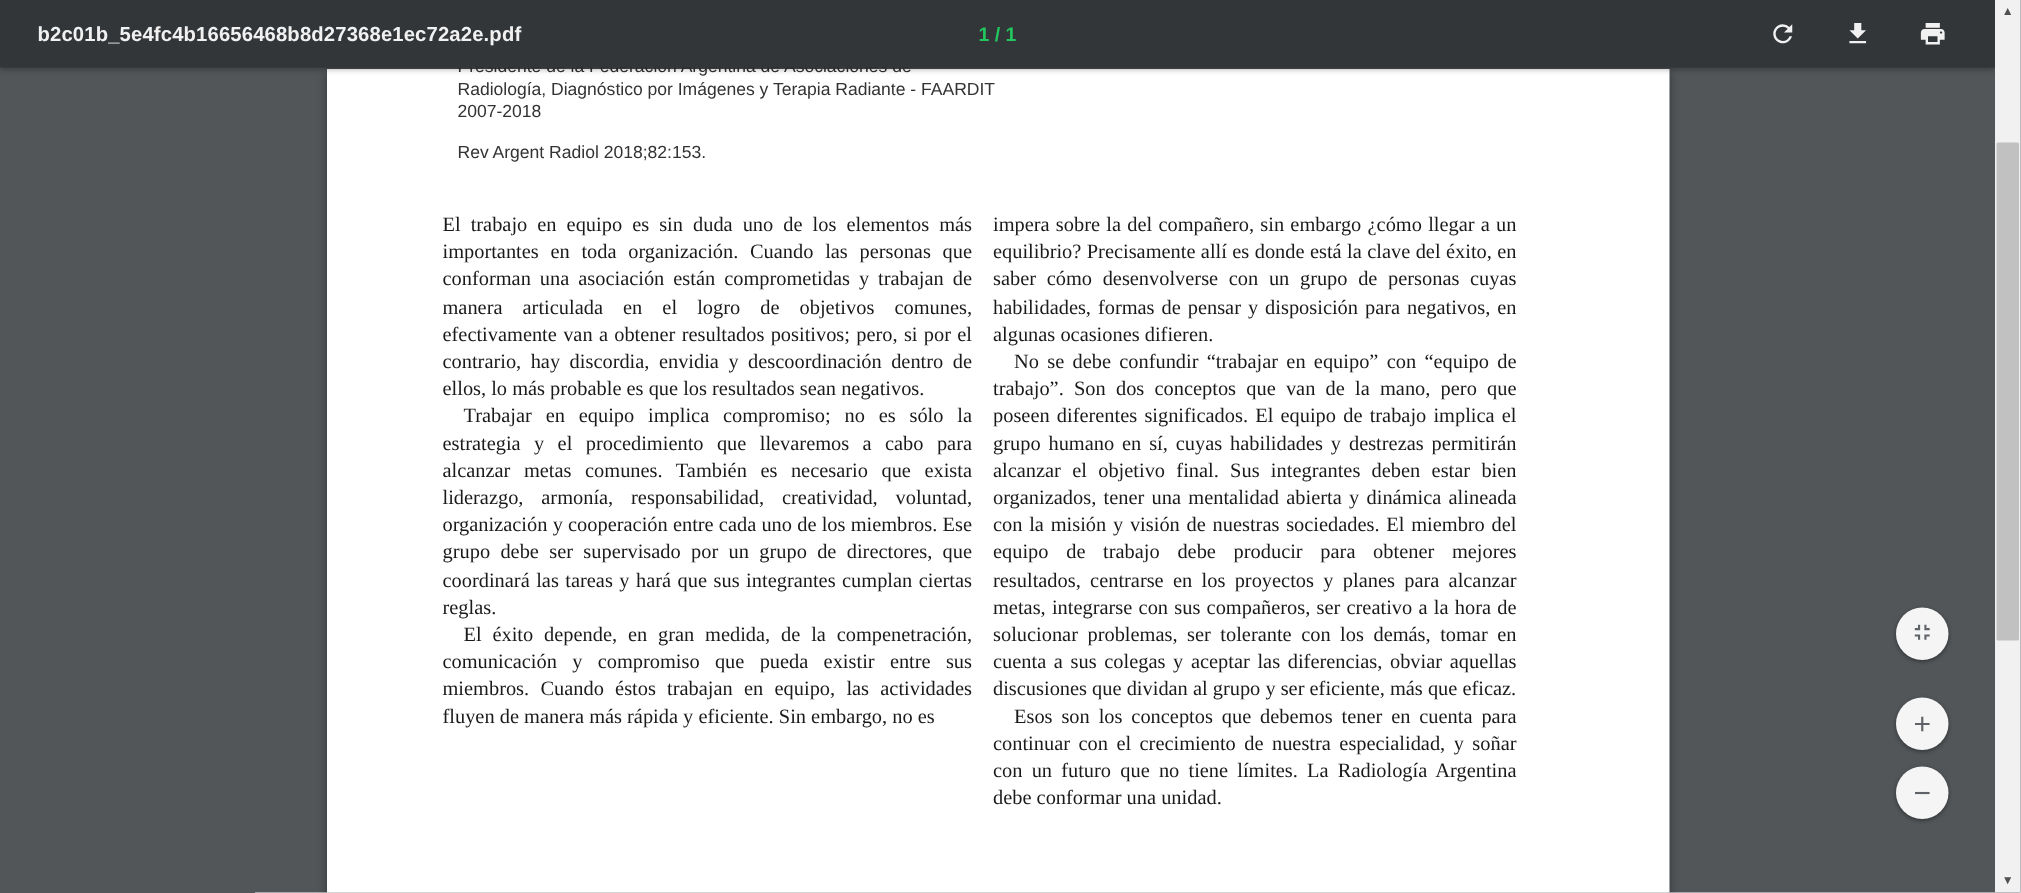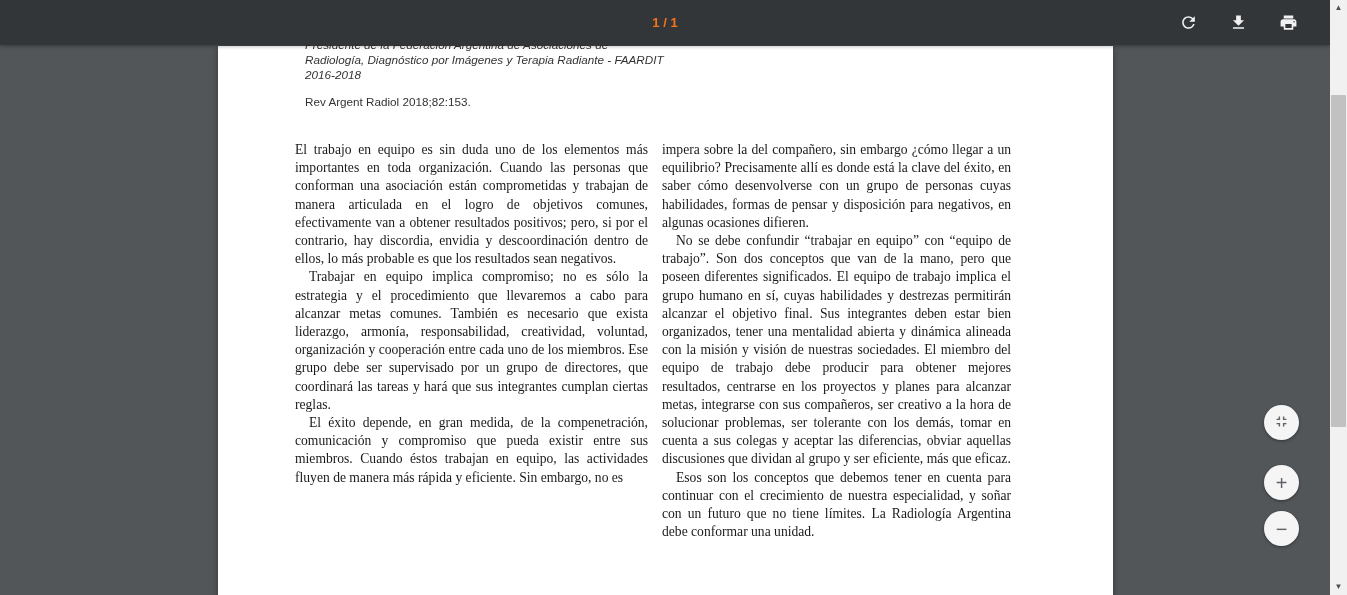--- a/index.html
+++ b/index.html
@@ -21,21 +21,21 @@
   }
   .toolbar-filename {
     position: absolute; left: 25px; top: 0; height: 45px;
     display: flex; align-items: center;
     color: #f1f1f1; font-size: 13.5px; font-weight: 600;
     letter-spacing: .1px;
   }
   .toolbar-pageinfo {
     position: absolute; left: 0; width: 100%; top: 0; height: 45px;
     display: flex; align-items: center; justify-content: center;
-    color: #f97316; font-size: 13px; font-weight: 600;
+    color: #22c55e; font-size: 13px; font-weight: 600;
     pointer-events: none;
   }
   .toolbar-actions {
     position: absolute; right: 30px; top: 0; height: 45px;
     display: flex; align-items: center; gap: 26px;
   }
   .tb-btn {
     width: 24px; height: 24px; border: none; background: transparent;
     display: flex; align-items: center; justify-content: center;
     cursor: pointer; padding: 0;
@@ -67,21 +67,20 @@
     background: #ffffff;
     box-shadow: 0 2px 6px rgba(0,0,0,.35);
     z-index: 1;
     color: #1f1f1f;
   }
   .doc-header {
     margin: -9px 0 4px 87px;
     font-family: "Liberation Sans", sans-serif;
     font-size: 11.7px; line-height: 15px; color: #333;
     width: 620px;
-    font-style: italic;
   }
   .doc-citation {
     margin: 12px 12px 0 87px;
     font-family: "Liberation Sans", sans-serif;
     font-size: 11.7px; line-height: 15px; color: #333;
   }
   .columns {
     display: flex; gap: 14px;
     margin: 32px 0 0 77px;
     width: 716px;
@@ -102,20 +101,21 @@
     color: #5f6368; z-index: 15; padding: 0;
   }
   .float-btn.fit   { top: 405px; }
   .float-btn.plus  { top: 465px; font-size: 20px; font-weight: 400; line-height: 1; }
   .float-btn.minus { top: 511px; font-size: 20px; font-weight: 400; line-height: 1; }
 </style>
 </head>
 <body>
 
 <div class="toolbar">
+  <div class="toolbar-filename">b2c01b_5e4fc4b16656468b8d27368e1ec72a2e.pdf</div>
   <div class="toolbar-pageinfo">1 / 1</div>
   <div class="toolbar-actions">
     <button class="tb-btn">
       <span>
         <svg width="19" height="19" viewBox="0 0 24 24" fill="#f1f1f1">
             <path d="M17.65 6.35A7.96 7.96 0 0 0 12 4c-4.42 0-7.99 3.58-7.99 8s3.57 8 7.99 8c3.73 0 6.84-2.55 7.73-6h-2.08A5.99 5.99 0 0 1 12 18c-3.31 0-6-2.69-6-6s2.69-6 6-6c1.66 0 3.14.69 4.22 1.78L13 11h7V4l-2.35 2.35z"></path>
           </svg>
       </span>
     </button>
     <button class="tb-btn">
@@ -132,21 +132,21 @@
           </svg>
       </span>
     </button>
   </div>
 </div>
 
 <div class="page">
   <div class="doc-header">
     <div>Presidente de la Federación Argentina de Asociaciones de</div>
     <div>Radiología, Diagnóstico por Imágenes y Terapia Radiante - FAARDIT</div>
-    <div>2016-2018</div>
+    <div>2007-2018</div>
   </div>
   <div class="doc-citation">Rev Argent Radiol 2018;82:153.</div>
 
   <div class="columns">
     <div class="col col-left">
       <p class="par flush">El trabajo en equipo es sin duda uno de los elementos más importantes en toda organización. Cuando las personas que conforman una asociación están comprometidas y trabajan de manera articulada en el logro de objetivos comunes, efectivamente van a obtener resultados positivos; pero, si por el contrario, hay discordia, envidia y descoordinación dentro de ellos, lo más probable es que los resultados sean negativos.</p>
       <p class="par">Trabajar en equipo implica compromiso; no es sólo la estrategia y el procedimiento que llevaremos a cabo para alcanzar metas comunes. También es necesario que exista liderazgo, armonía, responsabilidad, creatividad, voluntad, organización y cooperación entre cada uno de los miembros. Ese grupo debe ser supervisado por un grupo de directores, que coordinará las tareas y hará que sus integrantes cumplan ciertas reglas.</p>
       <p class="par">El éxito depende, en gran medida, de la compenetración, comunicación y compromiso que pueda existir entre sus miembros. Cuando éstos trabajan en equipo, las actividades fluyen de manera más rápida y eficiente. Sin embargo, no es</p>
     </div>
     <div class="col col-right">

